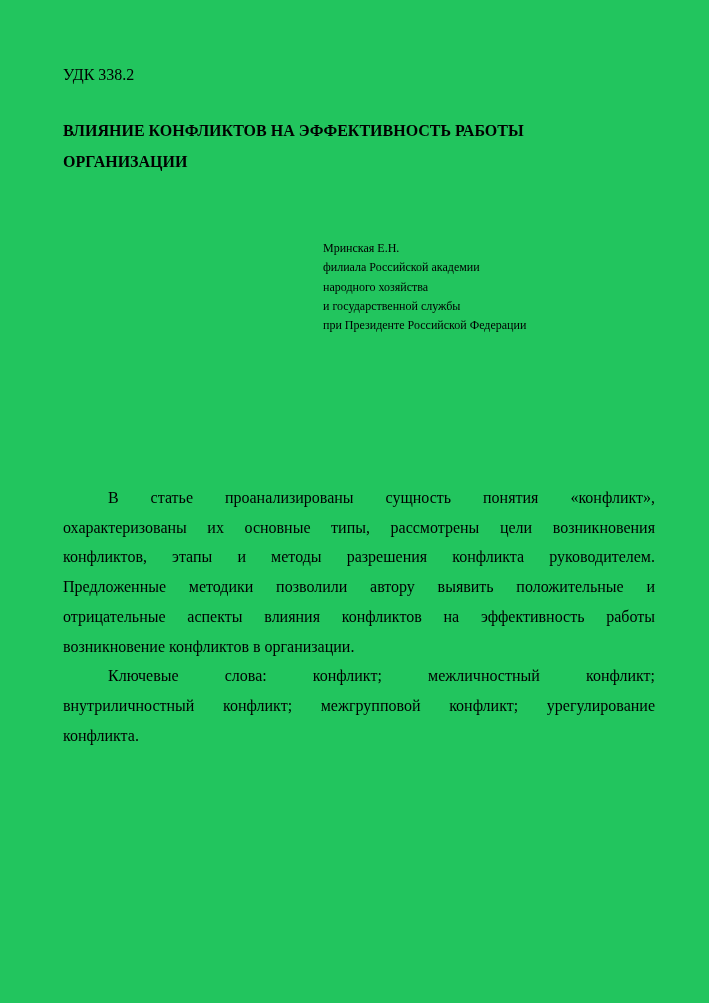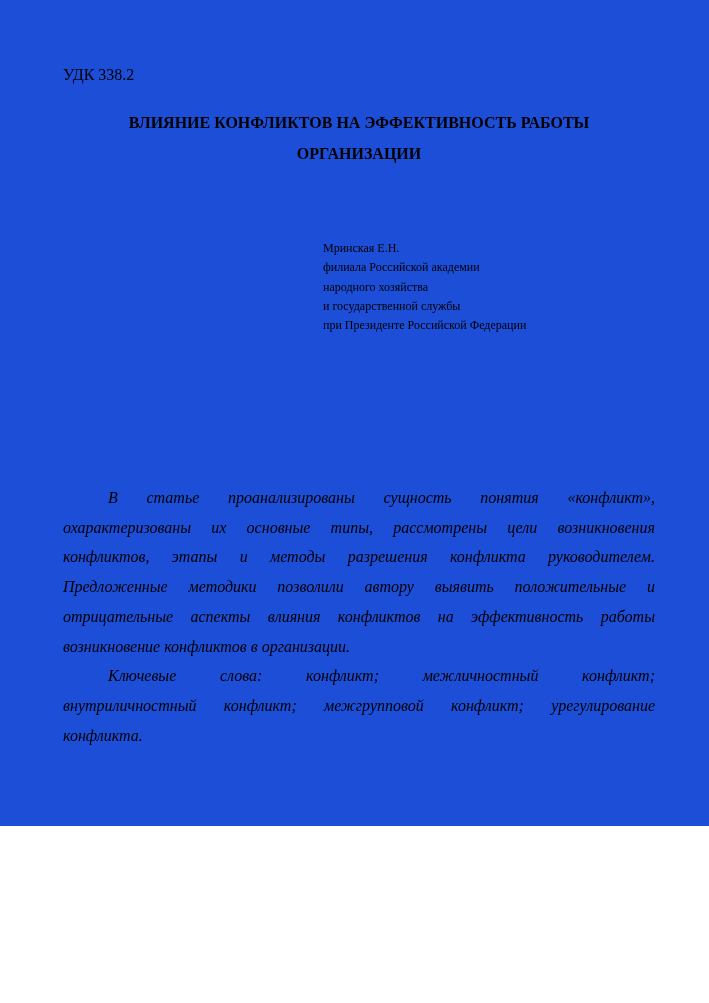--- a/index.html
+++ b/index.html
@@ -7,56 +7,55 @@
   body {
     width: 709px;
     height: 1003px;
     background: #ffffff;
     color: #000000;
     font-family: "Liberation Serif", "DejaVu Serif", serif;
   }
   .page {
     position: relative;
     width: 709px;
-    height: 826px;
-    background: #1d4ed8;
+    height: 1003px;
+    background: #22c55e;
     overflow: hidden;
   }
   .udc {
     position: absolute;
     left: 63px;
     top: 65px;
     font-size: 16px;
     line-height: 19px;
     white-space: nowrap;
   }
   .title {
     position: absolute;
     left: 63px;
-    top: 107px;
+    top: 115px;
     width: 592px;
-    text-align: center;
+    text-align: left;
     font-weight: bold;
     font-size: 16px;
     line-height: 31px;
   }
   .authors {
     position: absolute;
     left: 323px;
     top: 239px;
     font-size: 12px;
     line-height: 19.3px;
     text-align: left;
   }
   .abstract-block {
     position: absolute;
     left: 63px;
     top: 483px;
     width: 592px;
-    font-style: italic;
     font-size: 16px;
     line-height: 29.7px;
   }
   .jline {
     text-align: justify;
     text-align-last: justify;
   }
   .lline {
     text-align: right;
     text-align-last: left;

